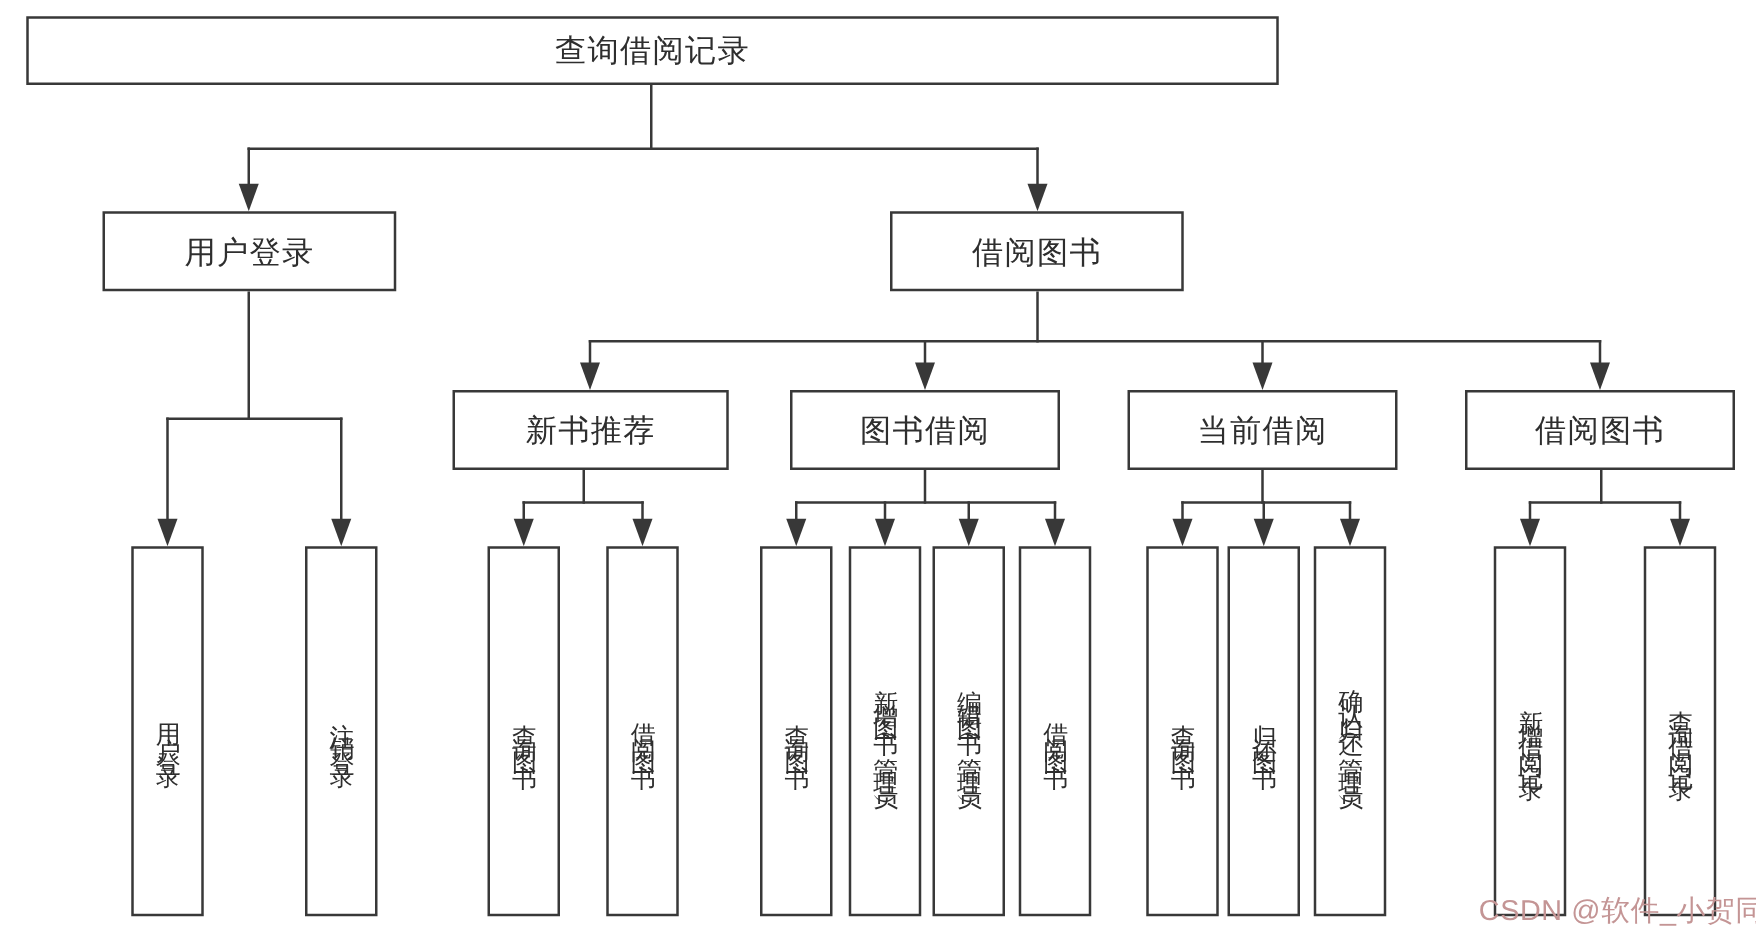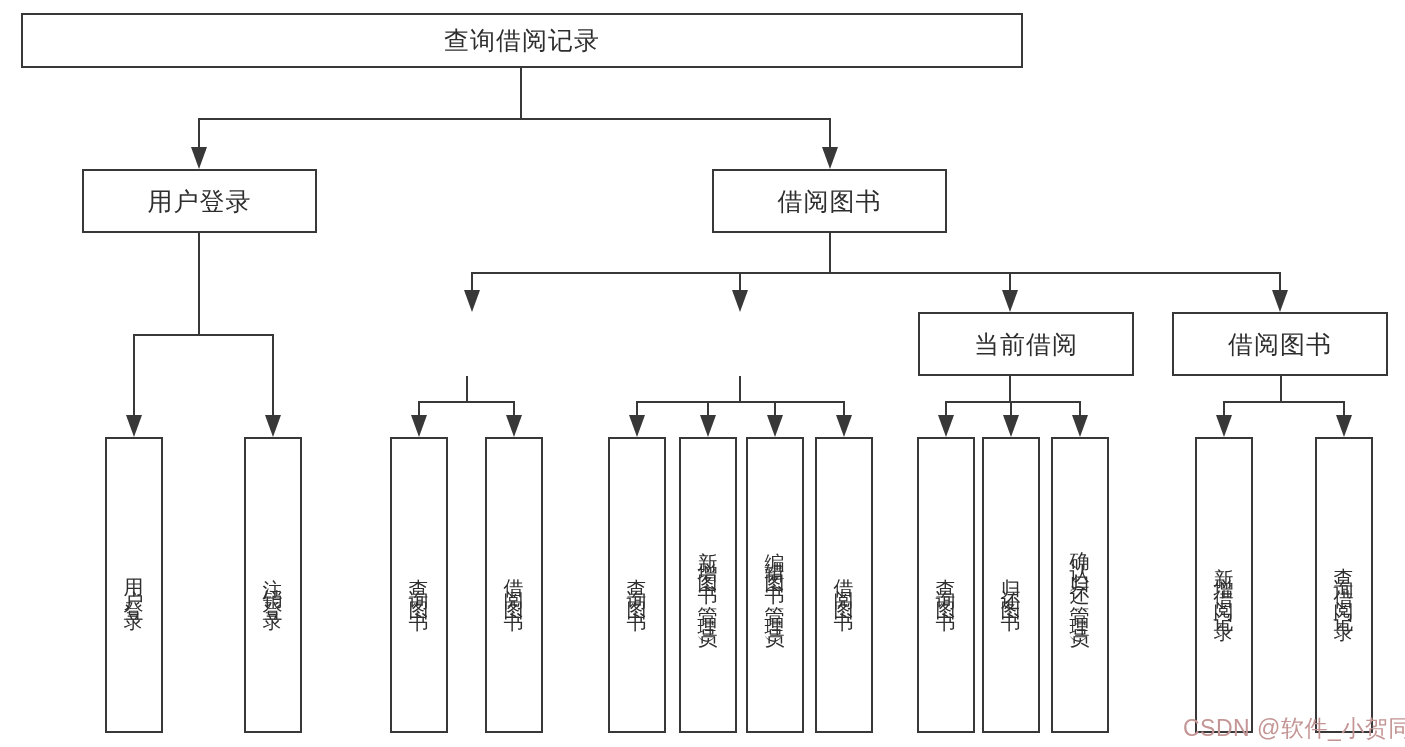--- a/index.html
+++ b/index.html
@@ -100,21 +100,27 @@
   <div class="hline" style="left:471px;top:272px;width:810px;"></div>
   <div class="vline" style="left:471px;top:272px;height:20px;"></div>
   <div class="ahead" style="left:464px;top:290px;"></div>
   <div class="vline" style="left:739px;top:272px;height:20px;"></div>
   <div class="ahead" style="left:732px;top:290px;"></div>
   <div class="vline" style="left:1009px;top:272px;height:20px;"></div>
   <div class="ahead" style="left:1002px;top:290px;"></div>
   <div class="vline" style="left:1279px;top:272px;height:20px;"></div>
   <div class="ahead" style="left:1272px;top:290px;"></div>
 
-  <div class="box" style="left:902px;top:312px;width:216px;height:64px;margin-left:16px;">
+  <div class="box" style="left:362px;top:312px;width:221px;height:64px;">
+    <span>新书推荐</span>
+  </div>
+  <div class="box" style="left:632px;top:312px;width:216px;height:64px;">
+    <span>图书借阅</span>
+  </div>
+  <div class="box" style="left:902px;top:312px;width:216px;height:64px;">
     <span>当前借阅</span>
   </div>
   <div class="box" style="left:1172px;top:312px;width:216px;height:64px;">
     <span>借阅图书</span>
   </div>
 
   <div class="vline" style="left:466px;top:376px;height:27px;"></div>
   <div class="hline" style="left:418px;top:401px;width:97px;"></div>
   <div class="vline" style="left:418px;top:401px;height:16px;"></div>
   <div class="ahead" style="left:411px;top:415px;"></div>

